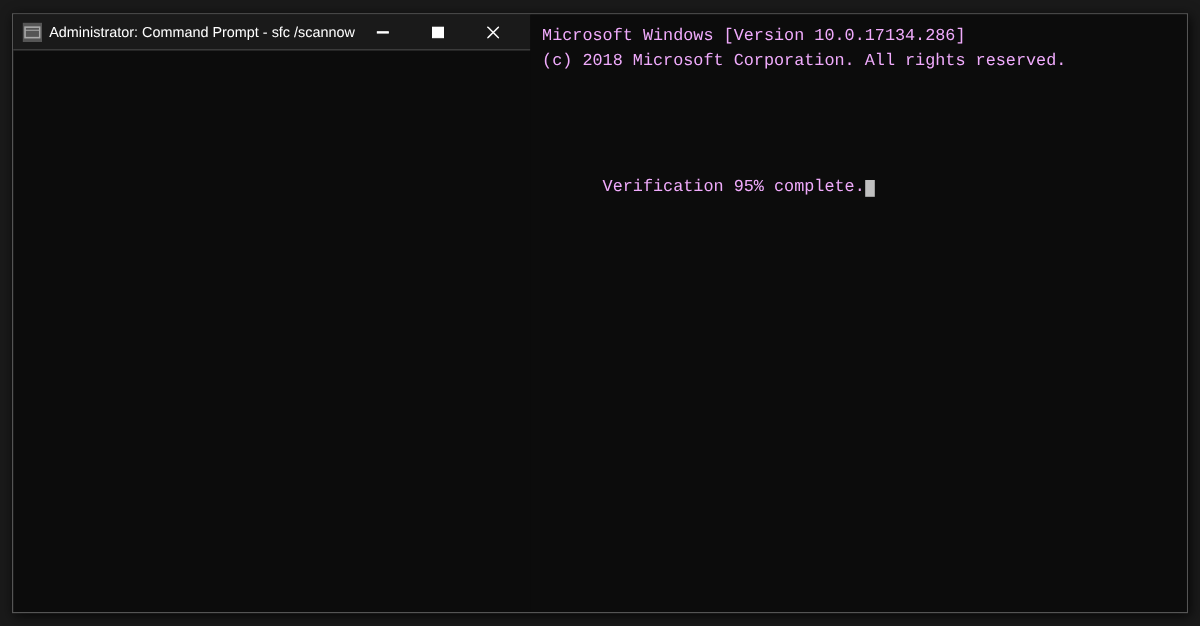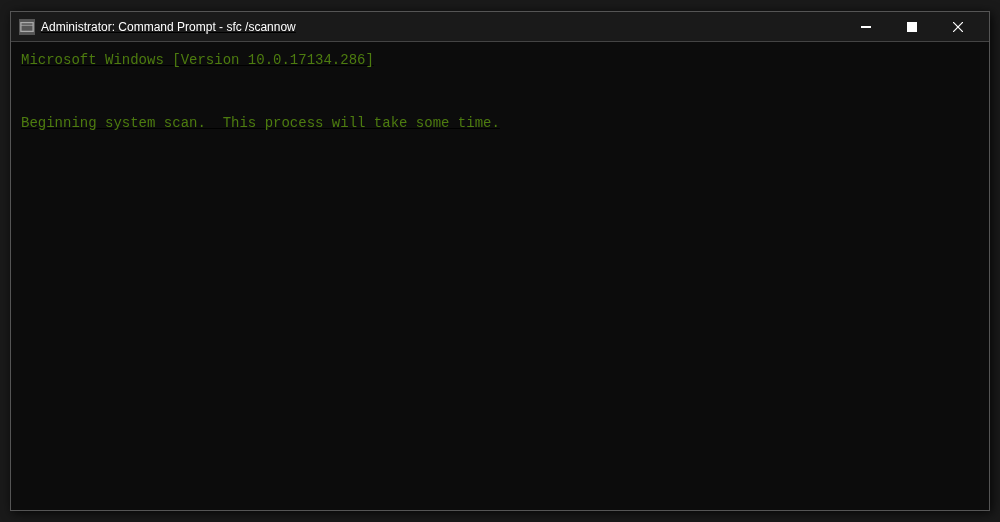--- a/index.html
+++ b/index.html
@@ -17,23 +17,22 @@
       height: 522px;
       font-family: Arial, sans-serif;
     }
 
     .window {
       width: 980px;
       height: 500px;
       background: #0c0c0c;
       border: 1px solid #555;
       display: flex;
-      flex-direction: column;
+      flex-direction: row;
       box-shadow: 2px 2px 10px rgba(0,0,0,0.8);
-      text-decoration: underline;
     }
 
     .titlebar {
       background: #1a1a1a;
       height: 30px;
       display: flex;
       align-items: center;
       padding: 0 8px;
       flex-shrink: 0;
       border-bottom: 1px solid #444;
@@ -91,21 +90,21 @@
       padding: 8px 10px;
       font-family: 'Consolas', 'Courier New', monospace;
       font-size: 14px;
       color: #c0c0c0;
       overflow: hidden;
     }
 
     .console-line {
       line-height: 1.5;
       white-space: pre;
-      color: #4d7c0f;
+      color: #f0abfc;
     }
 
     .console-line.blank {
       height: 1.5em;
     }
 
     .cursor {
       display: inline-block;
       width: 8px;
       height: 14px;
@@ -145,18 +144,21 @@
       <div class="titlebar-btn close">
         <svg viewBox="0 0 10 10" xmlns="http://www.w3.org/2000/svg" fill="none" stroke="white" stroke-width="1.2">
           <line x1="0" y1="0" x2="10" y2="10"></line>
           <line x1="10" y1="0" x2="0" y2="10"></line>
         </svg>
       </div>
     </div>
   </div>
   <div class="console-area">
     <div class="console-line">Microsoft Windows [Version 10.0.17134.286]</div>
+    <div class="console-line">(c) 2018 Microsoft Corporation. All rights reserved.</div>
     <div class="console-line blank"></div>
     <div class="console-line blank"></div>
-    <div class="console-line">Beginning system scan.  This process will take some time.</div>
     <div class="console-line blank"></div>
+    <div class="console-line">
+      <span>Verification 95% complete.</span><span class="cursor"></span>
+    </div>
   </div>
 </div>
 
 </body></html>

